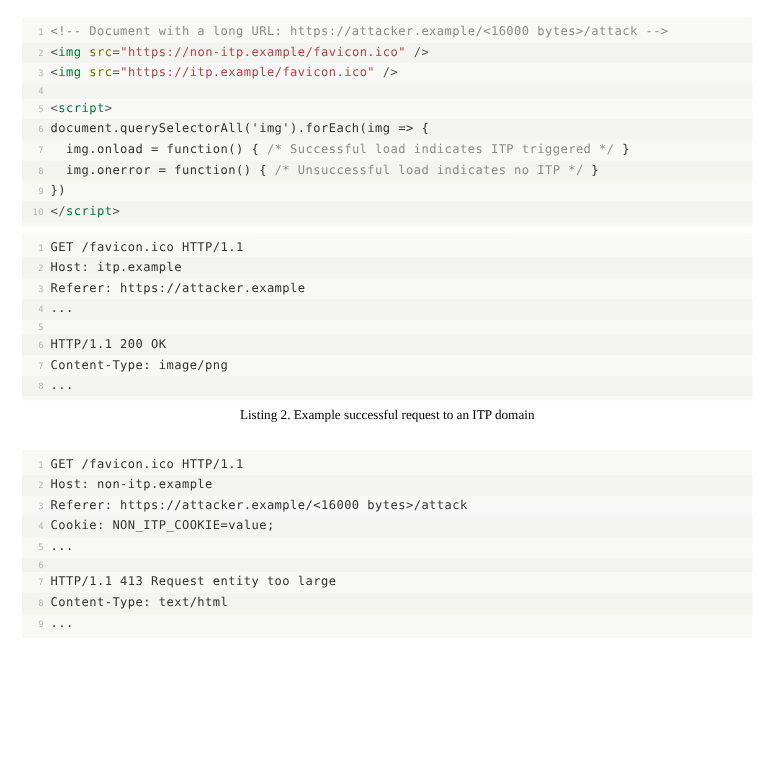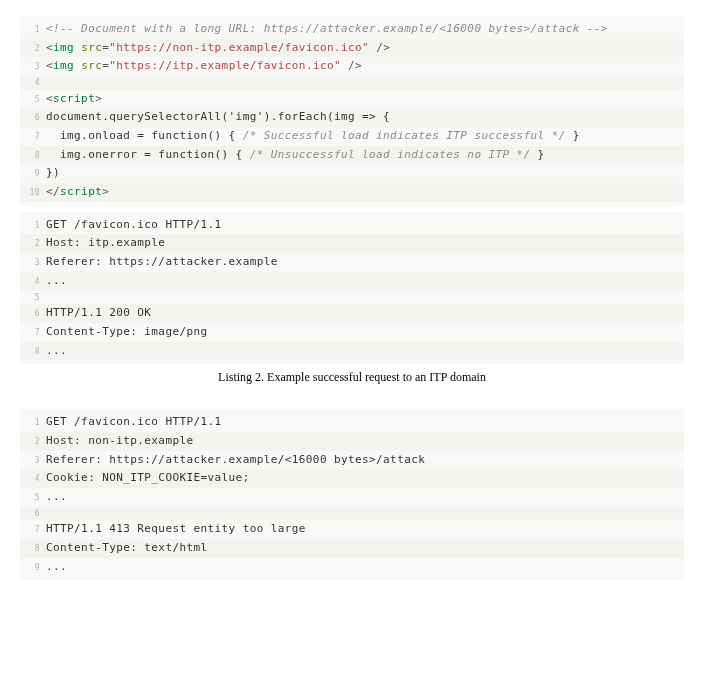--- a/index.html
+++ b/index.html
@@ -31,21 +31,21 @@
   .lineno {
     width: 20px;
     text-align: right;
     color: #b4b4b4;
     font-size: 8px;
     padding-right: 6px;
     flex-shrink: 0;
     user-select: none;
   }
   .codecontent { flex: 1; overflow: hidden; }
-  .tok-comment { color: #8c8c8c; font-style: italic; }
+  .tok-comment { color: #8c8c8c; }
   .tok-tag     { color: #007a3d; }
   .tok-attr    { color: #6e7a00; }
   .tok-string  { color: #b44545; }
   .tok-punct   { color: #555; }
   .tok-ident   { color: #333; }
   .caption {
     text-align: center;
     font-size: 12px;
     margin: 6px 0 24px 0;
     font-family: "Georgia", "Times New Roman", serif;
@@ -56,21 +56,21 @@
 <body>
 
 <div id="root">
     <div class="codeblock">
       <div class="codeline"><span class="lineno">1</span><span class="codecontent"><span class="tok-comment">&lt;!-- Document with a long URL: https://attacker.example/&lt;16000 bytes&gt;/attack --&gt;</span></span></div>
       <div class="codeline striped"><span class="lineno">2</span><span class="codecontent"><span class="tok-punct">&lt;</span><span class="tok-tag">img</span><span class="tok-ident"> </span><span class="tok-attr">src</span><span class="tok-punct">=</span><span class="tok-string">"https://non-itp.example/favicon.ico"</span><span class="tok-ident"> </span><span class="tok-punct">/&gt;</span></span></div>
       <div class="codeline"><span class="lineno">3</span><span class="codecontent"><span class="tok-punct">&lt;</span><span class="tok-tag">img</span><span class="tok-ident"> </span><span class="tok-attr">src</span><span class="tok-punct">=</span><span class="tok-string">"https://itp.example/favicon.ico"</span><span class="tok-ident"> </span><span class="tok-punct">/&gt;</span></span></div>
       <div class="codeline striped"><span class="lineno">4</span><span class="codecontent"><span class="tok-ident"></span></span></div>
       <div class="codeline"><span class="lineno">5</span><span class="codecontent"><span class="tok-punct">&lt;</span><span class="tok-tag">script</span><span class="tok-punct">&gt;</span></span></div>
       <div class="codeline striped"><span class="lineno">6</span><span class="codecontent"><span class="tok-ident">document.querySelectorAll('img').forEach(img =&gt; {</span></span></div>
-      <div class="codeline"><span class="lineno">7</span><span class="codecontent"><span class="tok-ident">  img.onload = function() { </span><span class="tok-comment">/* Successful load indicates ITP successful */</span><span class="tok-ident"> }</span></span></div>
+      <div class="codeline"><span class="lineno">7</span><span class="codecontent"><span class="tok-ident">  img.onload = function() { </span><span class="tok-comment">/* Successful load indicates ITP triggered */</span><span class="tok-ident"> }</span></span></div>
       <div class="codeline striped"><span class="lineno">8</span><span class="codecontent"><span class="tok-ident">  img.onerror = function() { </span><span class="tok-comment">/* Unsuccessful load indicates no ITP */</span><span class="tok-ident"> }</span></span></div>
       <div class="codeline"><span class="lineno">9</span><span class="codecontent"><span class="tok-ident">})</span></span></div>
       <div class="codeline striped"><span class="lineno">10</span><span class="codecontent"><span class="tok-punct">&lt;/</span><span class="tok-tag">script</span><span class="tok-punct">&gt;</span></span></div>
     </div>
     <div class="codeblock">
       <div class="codeline"><span class="lineno">1</span><span class="codecontent"><span class="tok-ident">GET /favicon.ico HTTP/1.1</span></span></div>
       <div class="codeline striped"><span class="lineno">2</span><span class="codecontent"><span class="tok-ident">Host: itp.example</span></span></div>
       <div class="codeline"><span class="lineno">3</span><span class="codecontent"><span class="tok-ident">Referer: https://attacker.example</span></span></div>
       <div class="codeline striped"><span class="lineno">4</span><span class="codecontent"><span class="tok-ident">...</span></span></div>
       <div class="codeline"><span class="lineno">5</span><span class="codecontent"><span class="tok-ident"></span></span></div>

